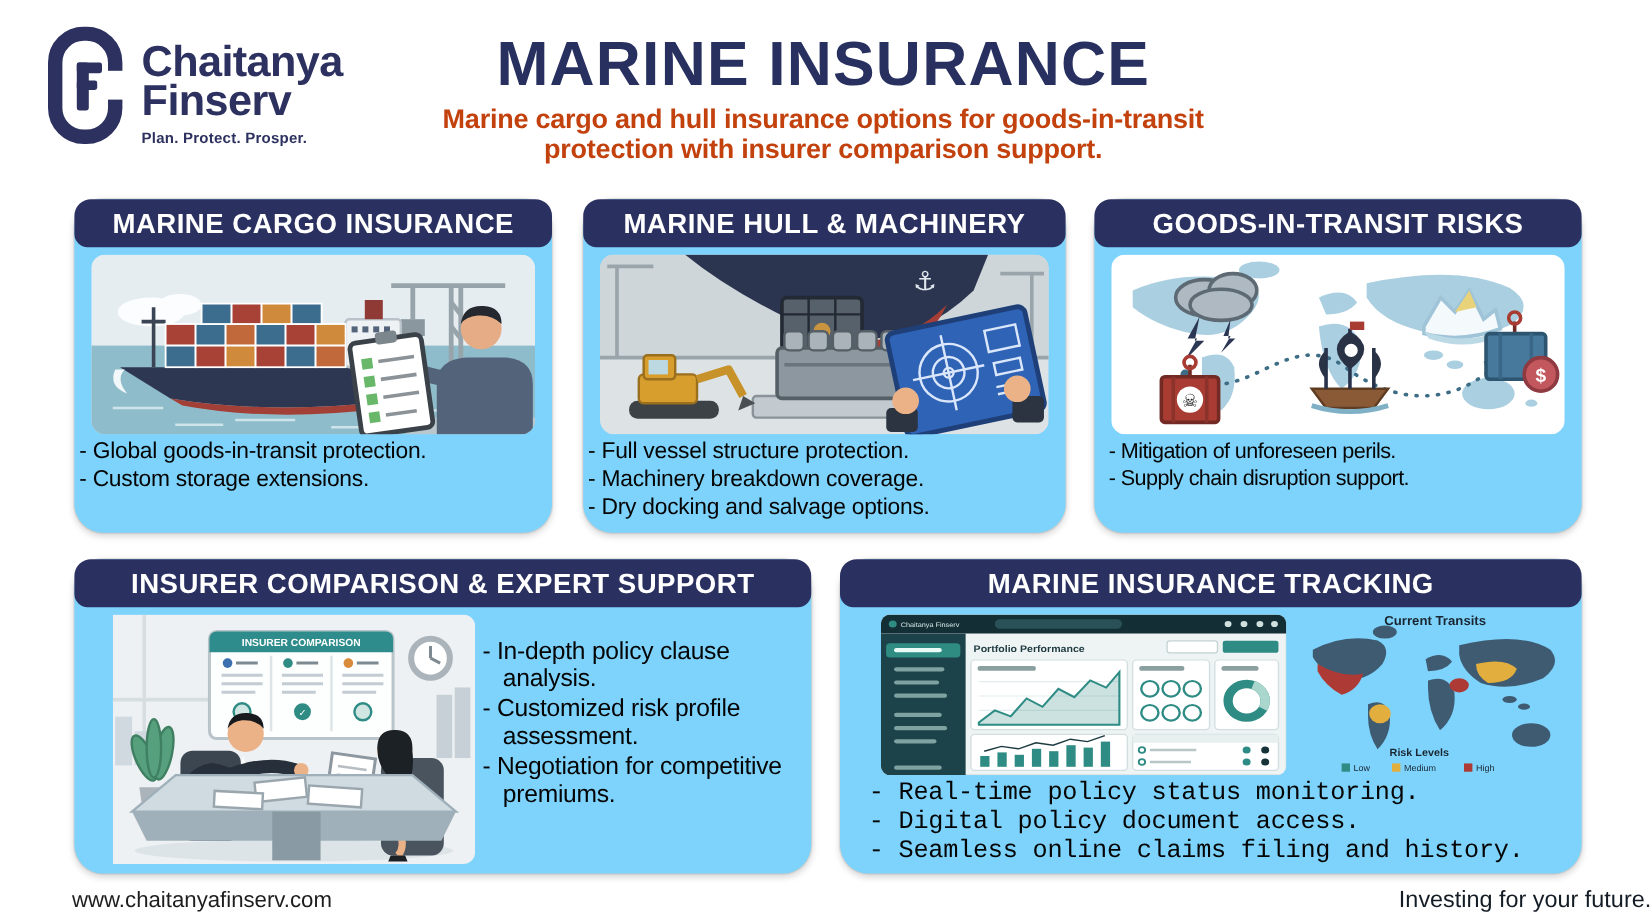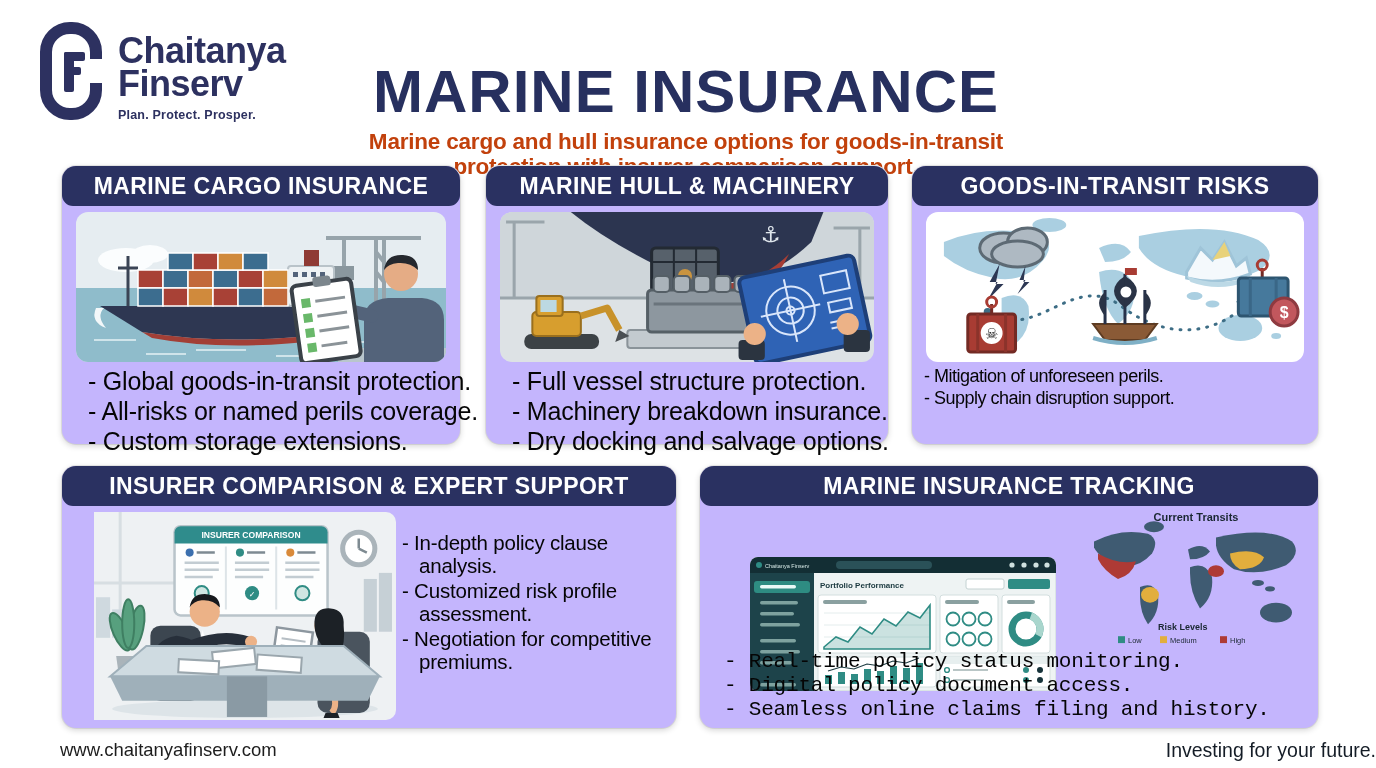--- a/index.html
+++ b/index.html
@@ -9,43 +9,43 @@
     font-family:"Liberation Sans","DejaVu Sans",sans-serif;
     -webkit-font-smoothing:antialiased;
   }
   
   .logo{position:absolute;left:38px;top:20px;display:flex;gap:14px;align-items:center;}
   .logo-mark{flex:0 0 auto;}
   .logo-text{margin-top:14px;}
   .logo-name{font-size:36px;font-weight:bold;color:#2d3160;line-height:.92;letter-spacing:-.5px;}
   .logo-tag{font-size:12.5px;font-weight:bold;color:#2d3160;margin-top:8px;letter-spacing:.2px;}
   .title-block{position:absolute;left:330px;top:28px;width:712px;text-align:center;}
-  .main-title{font-size:60px;font-weight:bold;color:#27305f;letter-spacing:1px;line-height:1;margin-top:34px;}
+  .main-title{font-size:52px;font-weight:bold;color:#27305f;letter-spacing:1px;line-height:1;}
   .main-sub{font-size:22.5px;font-weight:bold;color:#c2410c;line-height:1.1;margin:8px auto 0;max-width:700px;letter-spacing:-.2px;}
   
-  .card{position:absolute;background:#c4b5fd;border-radius:14px;
+  .card{position:absolute;background:#7dd3fc;border-radius:24px;
         box-shadow:0 2px 6px rgba(0,0,0,.18),0 0 0 1px #ececec;}
   .card-header{background:#2a3161;color:#fff;font-weight:bold;text-align:center;
         border-radius:14px 14px 11px 11px;height:40px;line-height:41px;font-size:23px;letter-spacing:.4px;
         white-space:nowrap;overflow:hidden;}
   .illus{position:absolute;top:46px;left:14px;right:14px;height:150px;border-radius:12px;overflow:hidden;}
   .illus svg{display:block;width:100%;height:100%;}
-  .bullets{position:absolute;top:200px;left:26px;right:6px;font-size:25px;color:#050505;line-height:1.2;letter-spacing:-.2px;}
+  .bullets{position:absolute;top:200px;left:4px;right:6px;font-size:19px;color:#050505;line-height:1.2;letter-spacing:-.2px;}
   .bullets div{white-space:nowrap;}
   #card-cargo{left:62px;top:166px;width:398px;height:278px;}
   #card-hull{left:486px;top:166px;width:402px;height:278px;}
   #card-transit{left:912px;top:166px;width:406px;height:278px;}
   #card-transit .bullets{font-size:18px;letter-spacing:-.5px;left:12px;}
   #card-comparison{left:62px;top:466px;width:614px;height:262px;}
   #card-tracking{left:700px;top:466px;width:618px;height:262px;}
   .illus4{position:absolute;top:46px;left:8px;width:302px;height:208px;border-radius:10px;overflow:hidden;padding-left:24px;}
   .illus4 svg{display:block;width:100%;height:100%;}
   .bullets4{position:absolute;left:324px;top:66px;width:288px;font-size:20.5px;color:#050505;line-height:1.12;letter-spacing:-.2px;margin-left:16px;}
   .bullets4 div{padding-left:17px;text-indent:-17px;margin-bottom:2px;}
-  .dash-wrap{position:absolute;left:50px;top:46px;width:306px;height:134px;border-radius:8px;overflow:hidden;margin-top:45px;}
+  .dash-wrap{position:absolute;left:34px;top:46px;width:338px;height:134px;border-radius:8px;overflow:hidden;}
   .map-wrap{position:absolute;left:388px;top:44px;width:220px;height:140px;}
   .dash-wrap svg,.map-wrap svg{display:block;width:100%;height:100%;}
   .bullets5{position:absolute;left:24px;top:184px;font-size:21px;color:#050505;line-height:1.14;letter-spacing:-.2px;font-family:Liberation Mono, monospace;}
   
   .site{position:absolute;left:60px;top:739px;font-size:18.5px;color:#1d1d1d;}
   .slogan{position:absolute;left:0;right:0;top:739px;text-align:right;font-size:19.5px;color:#141c26;}
 </style>
 </head>
 <body>
 
@@ -145,21 +145,20 @@
           <rect x="228" y="114" width="9" height="9" fill="#69b86a"></rect>
             <line x1="242" y1="118" x2="272" y2="118" stroke="#8b9398" stroke-width="3"></line>
           <rect x="228" y="129" width="9" height="9" fill="#69b86a"></rect>
             <line x1="242" y1="133" x2="268" y2="133" stroke="#8b9398" stroke-width="3"></line>
         </g>
       </g>
     </svg>
   </div>
   <div class="bullets">
     <div>- Global goods-in-transit protection.</div>
-    <div>- All-risks or named perils coverage.</div>
     <div>- Custom storage extensions.</div>
   </div>
 </div>
 
 <div class="card" id="card-hull">
   <div class="card-header">MARINE HULL &amp; MACHINERY</div>
   <div class="illus">
     <svg viewBox="0 0 370 150" preserveAspectRatio="none">
       <rect x="0" y="0" width="370" height="150" fill="#dde2e5"></rect>
       <rect x="0" y="0" width="370" height="86" fill="#cfd6da"></rect>
@@ -219,21 +218,21 @@
       <g>
         <rect x="236" y="128" width="26" height="20" rx="4" fill="#2b3440"></rect>
         <circle cx="252" cy="122" r="11" fill="#ecb287"></circle>
         <rect x="340" y="118" width="26" height="22" rx="4" fill="#2b3440"></rect>
         <circle cx="344" cy="112" r="11" fill="#ecb287"></circle>
       </g>
     </svg>
   </div>
   <div class="bullets">
     <div>- Full vessel structure protection.</div>
-    <div>- Machinery breakdown insurance.</div>
+    <div>- Machinery breakdown coverage.</div>
     <div>- Dry docking and salvage options.</div>
   </div>
 </div>
 
 <div class="card" id="card-transit">
   <div class="card-header">GOODS-IN-TRANSIT RISKS</div>
   <div class="illus">
     <svg viewBox="0 0 380 150" preserveAspectRatio="none">
       <rect x="0" y="0" width="380" height="150" fill="#ffffff"></rect>
       <g fill="#aacfe1">

